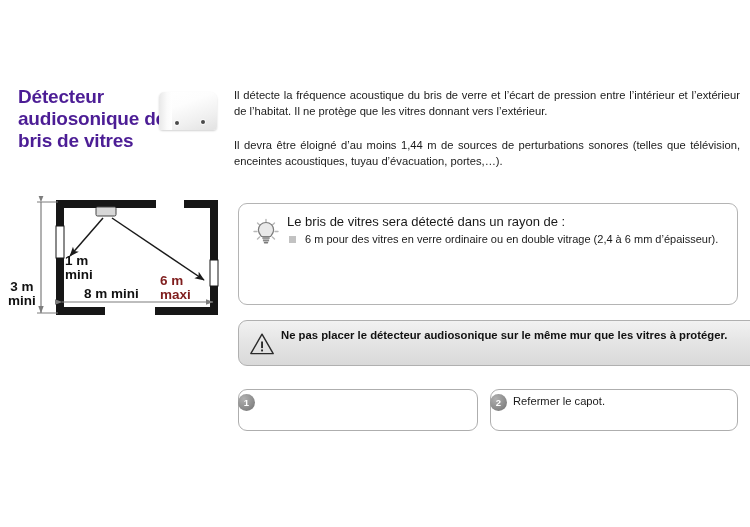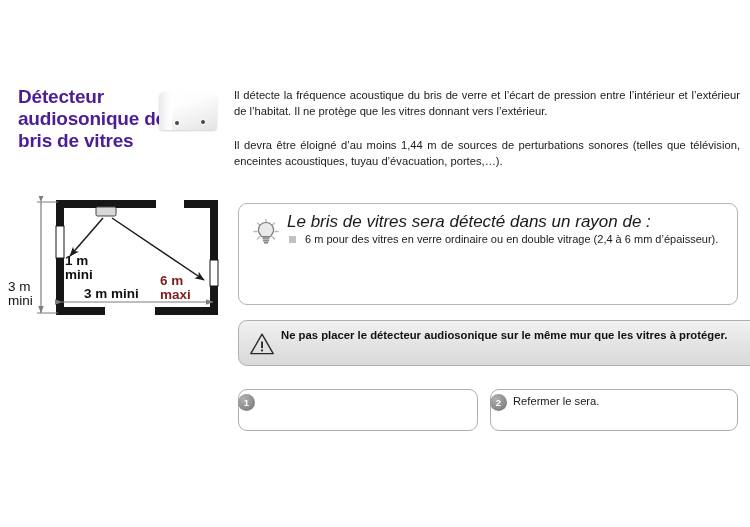--- a/index.html
+++ b/index.html
@@ -109,22 +109,21 @@
     width: 30px;
     height: 30px;
   }
   #tip-content {
     position: absolute;
     left: 48px;
     top: 10px;
     right: 12px;
   }
   #tip-lead {
-    font-size: 17px;
-    font-style: italic;
+    font-size: 13px;
     line-height: 15px;
     color: #1a1a1a;
   }
   .tip-list {
     list-style: none;
     margin: 2px 0 0 0;
     padding: 0;
   }
   .tip-list li {
     position: relative;
@@ -278,26 +277,26 @@
   <div style="position:absolute;left:57px;top:58px;font-size:13.5px;font-weight:bold;line-height:13.5px;color:#111;">
     <div>1 m</div>
     <div>mini</div>
   </div>
 
   <div style="position:absolute;left:152px;top:78px;font-size:13.5px;font-weight:bold;line-height:13.5px;color:#7f1d1d;">
     <div>6 m</div>
     <div>maxi</div>
   </div>
 
-  <div style="position:absolute;left:0px;top:84px;font-size:13.5px;font-weight:normal;line-height:13.5px;color:#111;">
+  <div style="position:absolute;left:0px;top:84px;font-size:13.5px;font-weight:bold;line-height:13.5px;color:#111;text-align:center;">
     <div>3 m</div>
     <div>mini</div>
   </div>
 
-  <div style="position:absolute;left:76px;top:91px;font-size:13.5px;font-weight:bold;line-height:13.5px;color:#111;">3 m mini</div>
+  <div style="position:absolute;left:76px;top:91px;font-size:13.5px;font-weight:bold;line-height:13.5px;color:#111;">8 m mini</div>
 </div>
 
 <div id="tip-box">
   <svg id="tip-bulb" viewBox="0 0 30 30">
     <g stroke="#b8b8b8" stroke-width="1.4" stroke-linecap="round">
       <line x1="15" y1="1.5" x2="15" y2="4.5"></line>
       <line x1="6.5" y1="5" x2="8.6" y2="7.1"></line>
       <line x1="23.5" y1="5" x2="21.4" y2="7.1"></line>
       <line x1="3" y1="13.5" x2="6" y2="13.5"></line>
       <line x1="27" y1="13.5" x2="24" y2="13.5"></line>
@@ -329,14 +328,14 @@
   </svg>
   <div id="warning-text">Ne pas placer le détecteur audiosonique sur le même mur que les vitres à protéger.</div>
 </div>
 
 <div class="step-box" id="step-box-1">
   <div class="step-badge">1</div>
 </div>
 
 <div class="step-box" id="step-box-2">
   <div class="step-badge">2</div>
-  <div class="step-text">Refermer le sera.</div>
+  <div class="step-text">Refermer le capot.</div>
 </div>
 
 </body></html>

